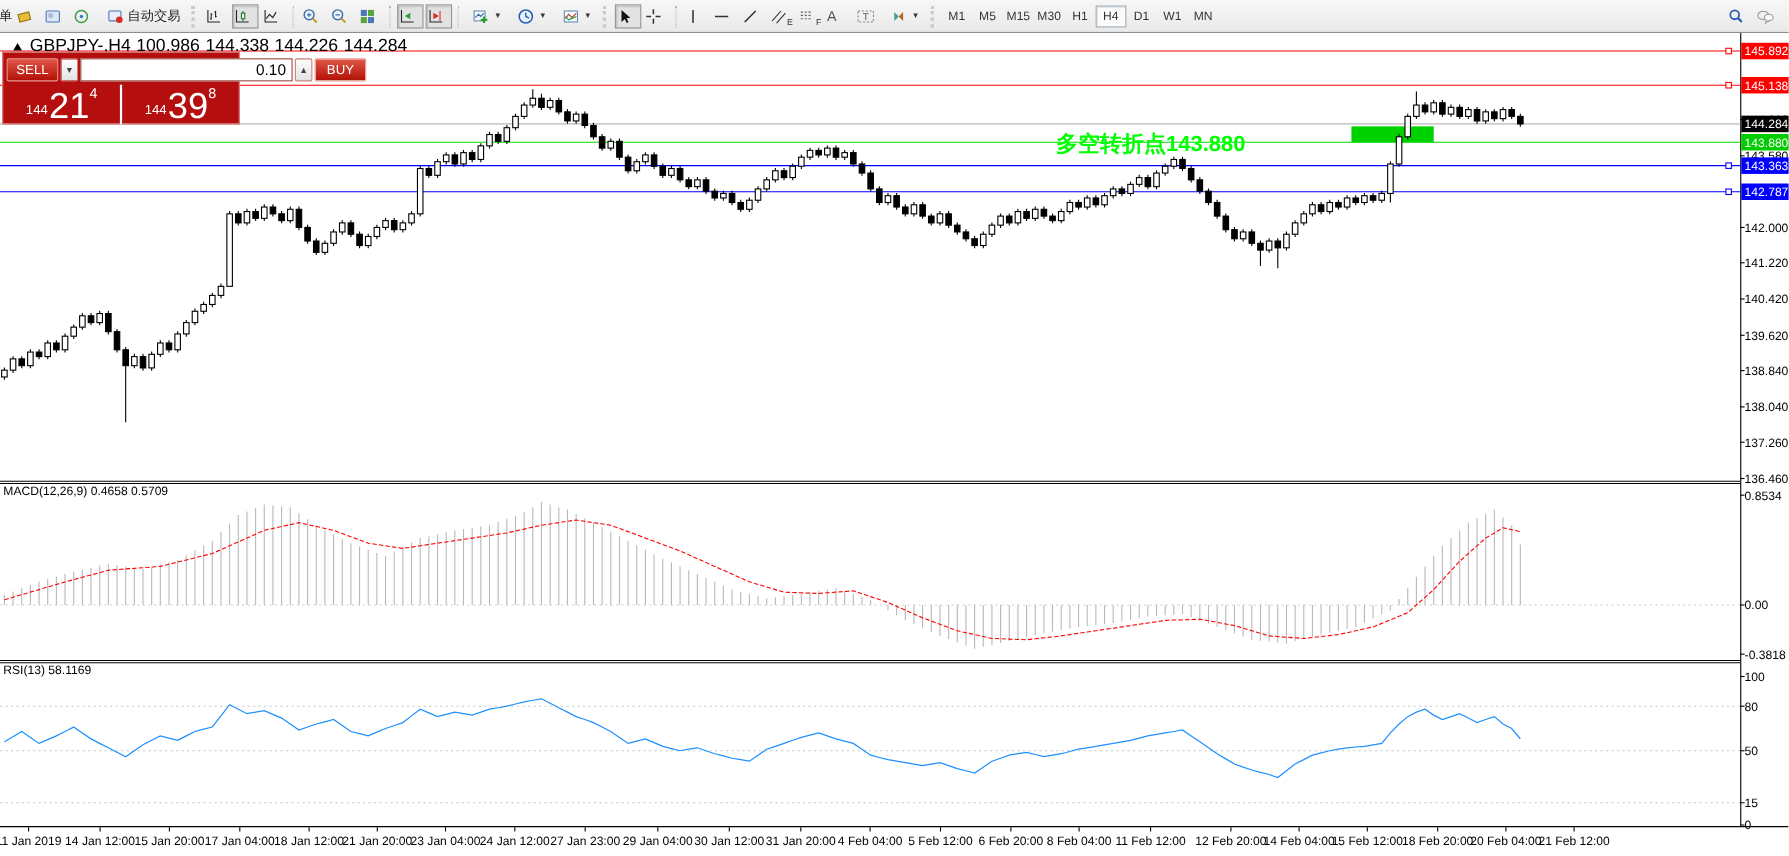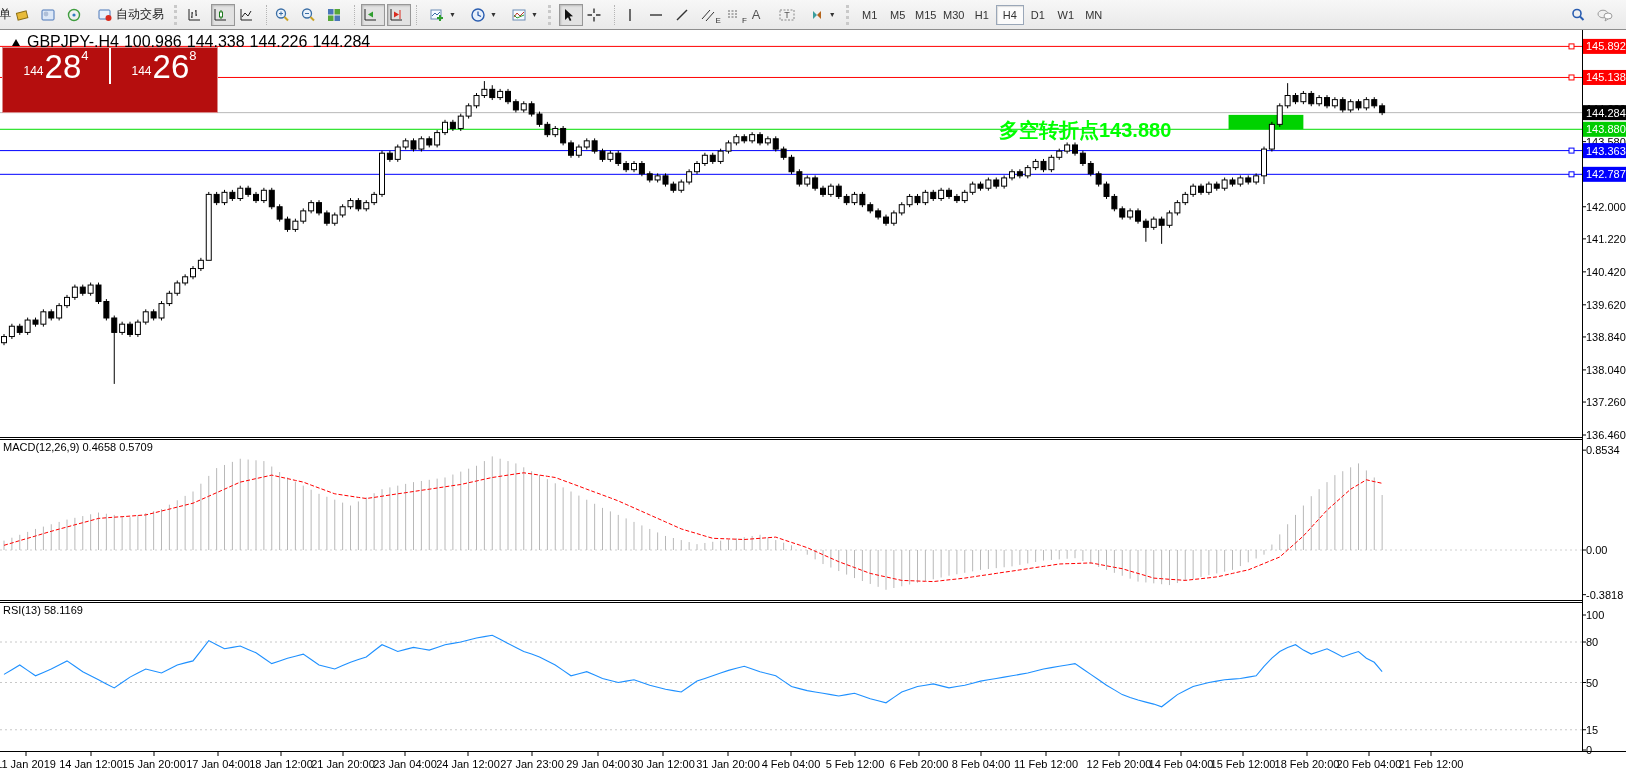--- a/index.html
+++ b/index.html
@@ -43,21 +43,21 @@
     font-size:14px;text-align:right;padding:0 5px;}
   .tp-prices{display:flex;height:36px;}
   .tp-price{flex:1;display:flex;align-items:flex-end;justify-content:center;
     color:#fff;padding-bottom:2px;}
   .tp-price:first-child{border-right:2px solid #fff;}
   .tp-price .pre{font-size:12px;line-height:22px;margin-right:1px;}
   .tp-price .big{font-size:33px;line-height:30px;}
   .tp-price .sup{font-size:13px;line-height:13px;align-self:flex-start;margin-top:1px;}
   #macd-label{left:3px;top:441px;font-size:11px;color:#000;}
   #rsi-label{left:3px;top:604px;font-size:11px;color:#000;}
-  #annotation{left:999px;top:117px;font-size:20px;font-weight:bold;text-align:center;}
+  #annotation{left:960px;top:117px;font-size:20px;font-weight:bold;text-align:center;}
   svg text{font-family:"Liberation Sans",sans-serif;}
 </style>
 </head>
 <body>
 
 <div class="toolbar">
   <span class="clip-label">单</span>
   <button class="tbtn">
     <svg width="16" height="16">
         <rect x="3" y="5" width="10" height="7" fill="#e8bb3a" stroke="#8d6f14" transform="rotate(-14 8 8)"></rect>
@@ -907,29 +907,36 @@
 <div class="overlay" id="symbol-bar">
   <span class="tri"></span>
   <span>GBPJPY-,H4</span>
   <span>100.986</span>
   <span>144.338</span>
   <span>144.226</span>
   <span>144.284</span>
 </div>
 
 <div class="overlay" id="trade-panel">
+  <div class="tp-head">
+    <button class="tp-btn tp-sell">SELL</button>
+    <button class="tp-spin">▼</button>
+    <input class="tp-vol" value="0.10" style="">
+    <button class="tp-spin">▲</button>
+    <button class="tp-btn tp-buy">BUY</button>
+  </div>
   <div class="tp-prices">
     <div class="tp-price">
       <span class="pre">144</span>
-      <span class="big">28</span>
+      <span class="big">21</span>
       <span class="sup">4</span>
     </div>
     <div class="tp-price">
       <span class="pre">144</span>
-      <span class="big">26</span>
+      <span class="big">39</span>
       <span class="sup">8</span>
     </div>
   </div>
 </div>
 
 <div class="overlay" id="macd-label">MACD(12,26,9) 0.4658 0.5709</div>
 <div class="overlay" id="rsi-label">RSI(13) 58.1169</div>
 <div class="overlay" id="annotation" style="color: rgb(0, 255, 0);">多空转折点143.880</div>
 
 </body></html>

